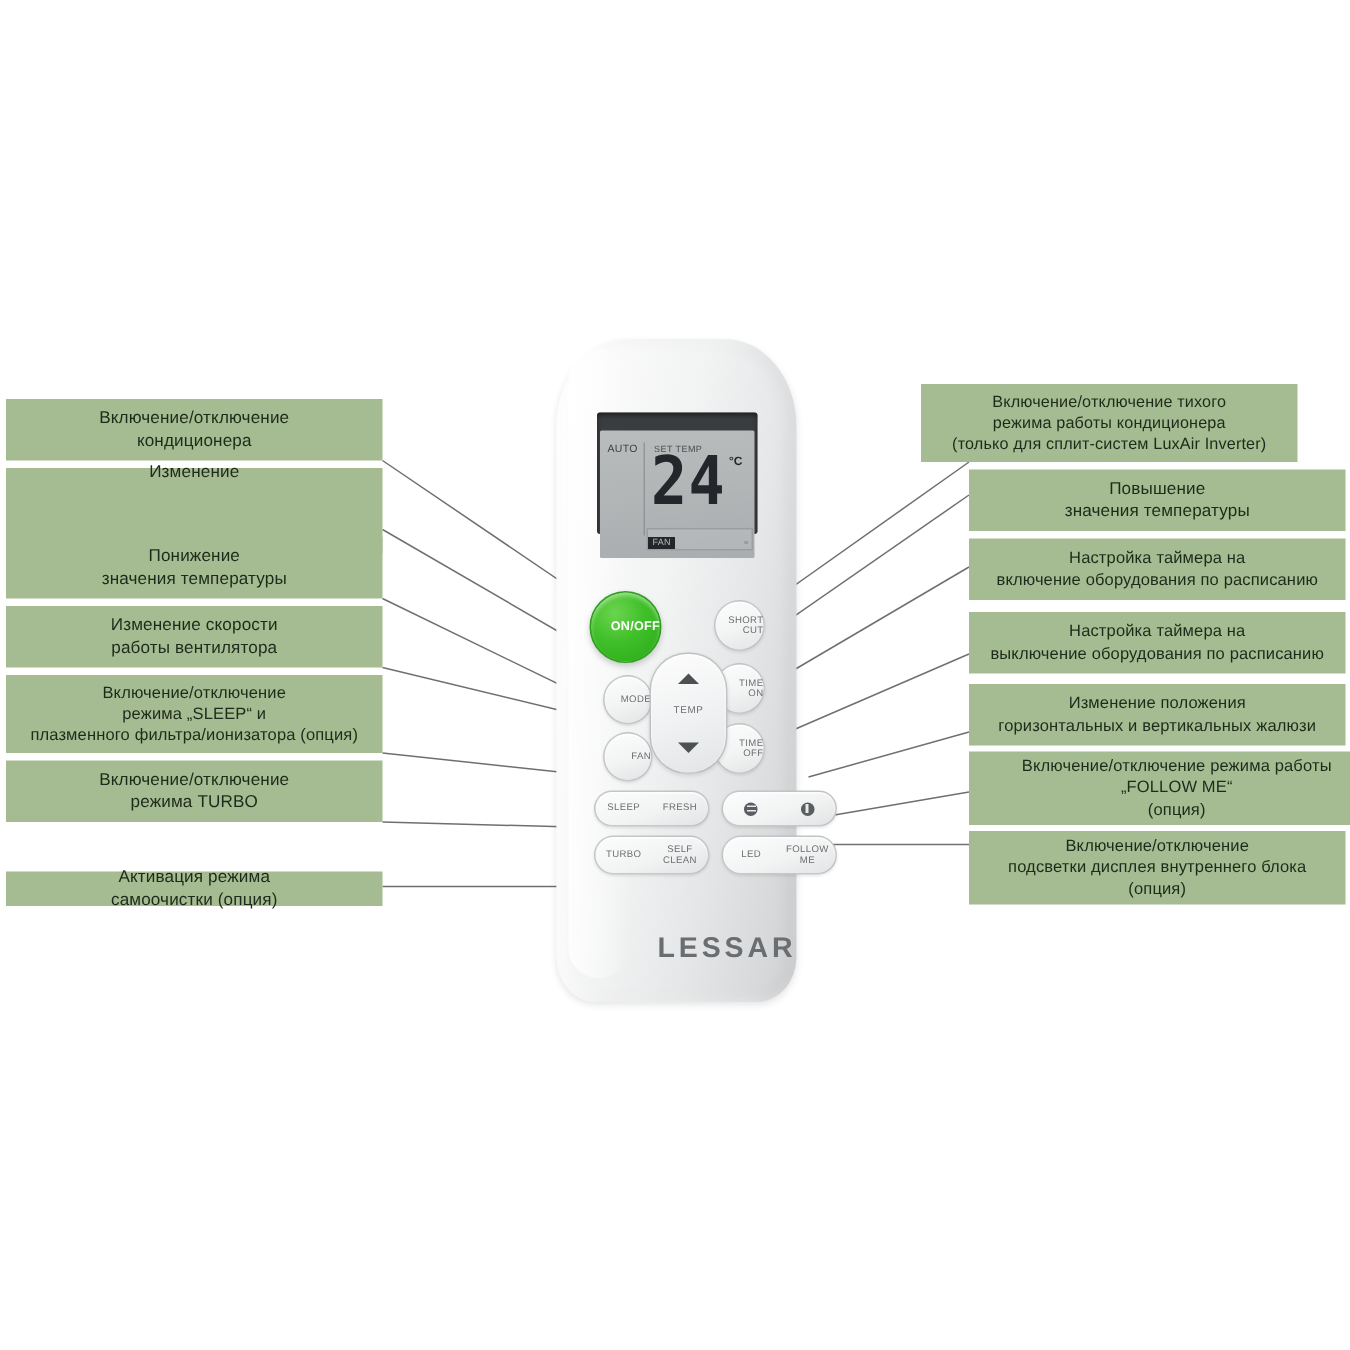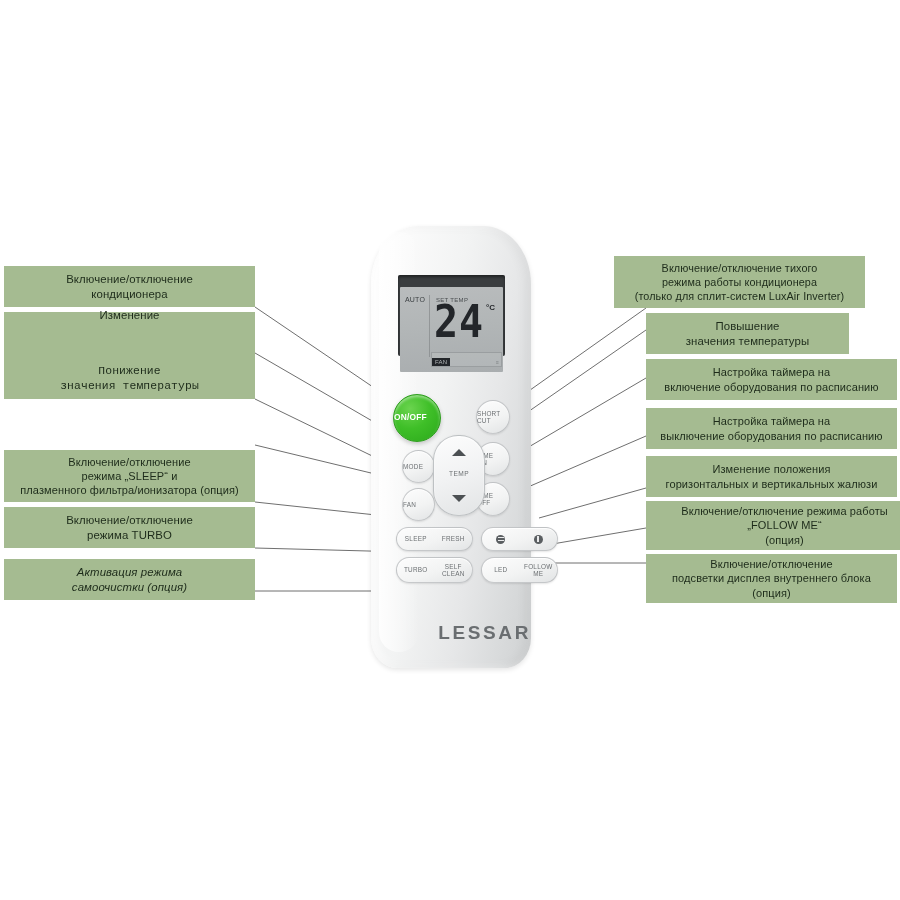--- a/index.html
+++ b/index.html
@@ -104,21 +104,21 @@
   }
   .lcd-divider{
     position:absolute;left:29px;top:8px;width:1px;height:62px;
     background:rgba(120,124,126,.55);
   }
 
   
   .btn{
     position:absolute;
     display:flex;flex-direction:column;
-    align-items:flex-start;justify-content:center;
+    align-items:flex-end;justify-content:center;
     text-align:center;
     color:#6b6f72;
     font-size:6.4px;
     line-height:7.4px;
     letter-spacing:.25px;
     box-sizing:border-box;
     background:linear-gradient(160deg,#fdfdfd,#f2f3f3 55%,#e2e4e5);
     border:1px solid rgba(170,174,176,.65);
     box-shadow:0 1px 2px rgba(0,0,0,.10), inset 0 1px 1px rgba(255,255,255,.9);
   }
@@ -213,44 +213,48 @@
   </svg>
 
   <div class="label-box" style="left:4px;top:266px;width:251px;height:41px;">
     <span class="ln">Включение/отключение</span>
     <span class="ln">кондиционера</span>
   </div>
   <div class="label-box" style="left:4px;top:312px;width:251px;height:57px;gap:36px;">
     <span class="ln">Изменение</span>
     <span class="ln">режимов работы</span>
   </div>
-  <div class="label-box" style="left:4px;top:358px;width:251px;height:41px;font-family:Liberation Mono, monospace;">
+  <div class="label-box" style="left:4px;top:358px;width:251px;height:41px;">
     <span class="ln">Понижение</span>
     <span class="ln">значения температуры</span>
+  </div>
+  <div class="label-box" style="left:4px;top:404px;width:251px;height:41px;">
+    <span class="ln">Изменение скорости</span>
+    <span class="ln">работы вентилятора</span>
   </div>
   <div class="label-box" style="left:4px;top:450px;width:251px;height:52px;font-size:11px;line-height:14.2px;">
     <span class="ln">Включение/отключение</span>
     <span class="ln">режима „SLEEP“ и</span>
     <span class="ln">плазменного фильтра/ионизатора (опция)</span>
   </div>
   <div class="label-box" style="left:4px;top:507px;width:251px;height:41px;">
     <span class="ln">Включение/отключение</span>
     <span class="ln">режима TURBO</span>
   </div>
-  <div class="label-box" style="left:4px;top:559px;width:251px;height:41px;font-style:italic;">
+  <div class="label-box" style="left:4px;top:581px;width:251px;height:23px;">
     <span class="ln">Активация режима</span>
     <span class="ln">самоочистки (опция)</span>
   </div>
 
   <div class="label-box" style="left:614px;top:256px;width:251px;height:52px;font-size:10.8px;line-height:14.2px;">
     <span class="ln">Включение/отключение тихого</span>
     <span class="ln">режима работы кондиционера</span>
     <span class="ln">(только для сплит-систем LuxAir Inverter)</span>
   </div>
-  <div class="label-box" style="left:646px;top:313px;width:203px;height:41px;">
+  <div class="label-box" style="left:646px;top:313px;width:251px;height:41px;">
     <span class="ln">Повышение</span>
     <span class="ln">значения температуры</span>
   </div>
   <div class="label-box" style="left:646px;top:359px;width:251px;height:41px;font-size:11px;">
     <span class="ln">Настройка таймера на</span>
     <span class="ln">включение оборудования по расписанию</span>
   </div>
   <div class="label-box" style="left:646px;top:408px;width:251px;height:41px;font-size:11px;">
     <span class="ln">Настройка таймера на</span>
     <span class="ln">выключение оборудования по расписанию</span>

